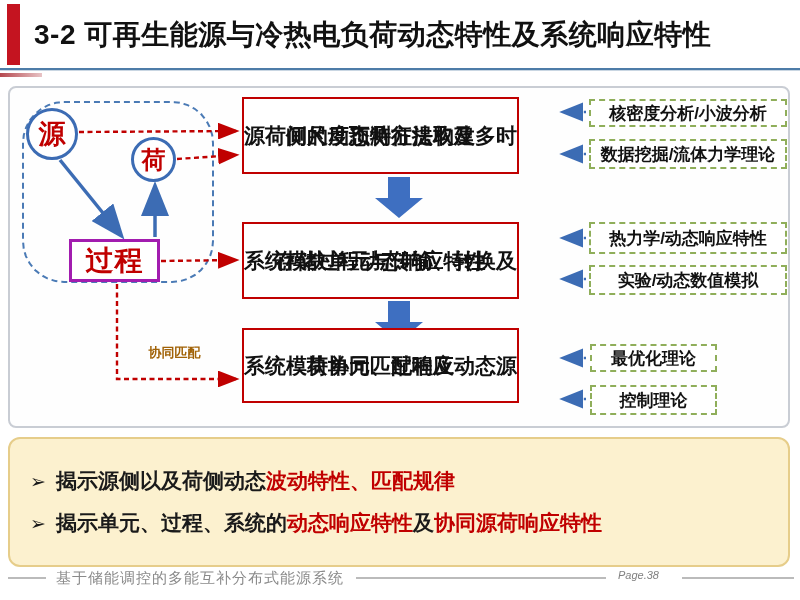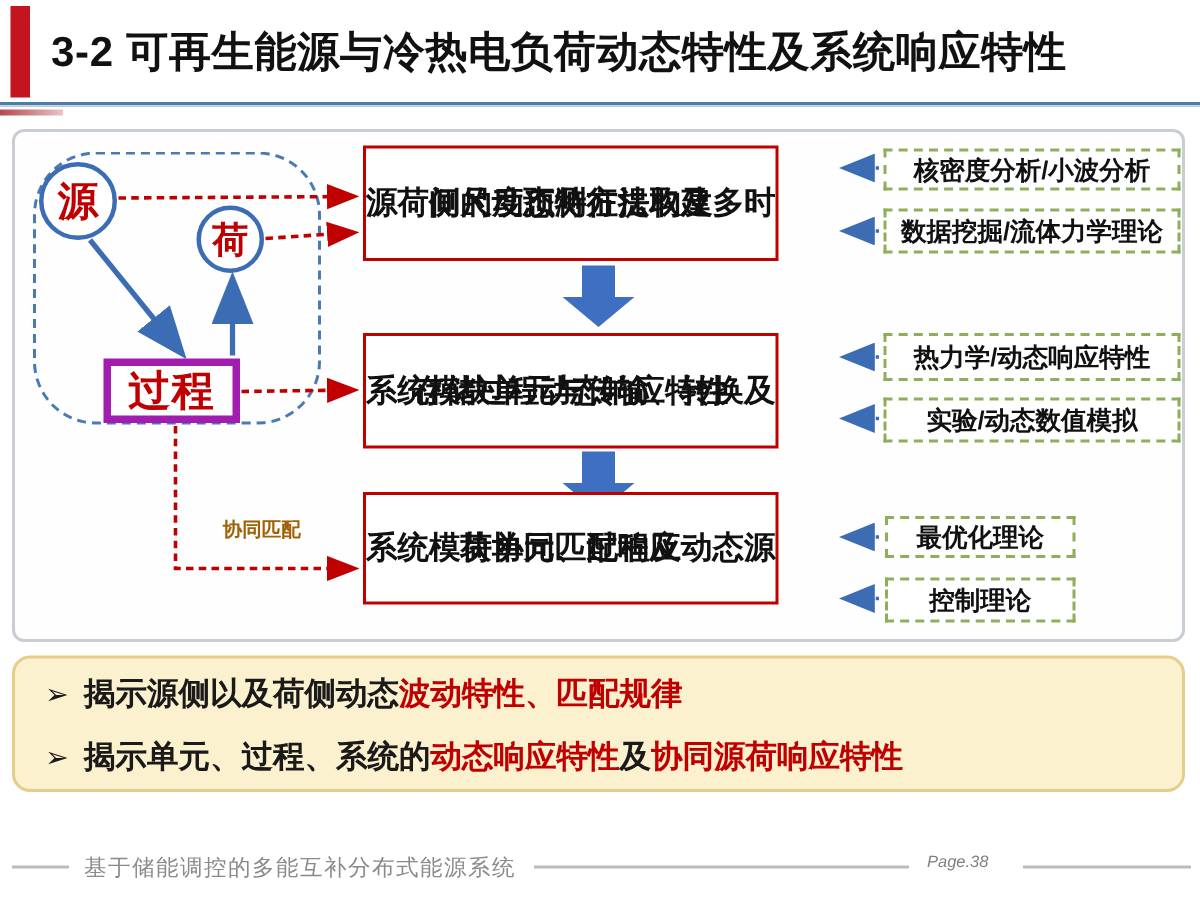--- a/index.html
+++ b/index.html
@@ -21,21 +21,21 @@
     border:2px solid #c9cdd4; border-radius:8px; }
   .panel * { position:absolute; }
   .svg-layer { left:0; top:0; width:778px; height:338px; pointer-events:none; }
 
   .dashed-group { left:12px; top:13px; width:192px; height:182px;
     border:2.5px dashed #4a7ab5; border-radius:42px; }
   .node-circle { border:3px solid #3c6cb4; border-radius:50%; background:#fff;
     color:#c00000; font-weight:bold; display:flex; align-items:center; justify-content:center; }
   .source-circle { left:16px; top:20px; width:52px; height:52px; font-size:27px; }
   .load-circle { left:121px; top:49px; width:45px; height:45px; font-size:24px; }
-  .process-box { left:59px; top:151px; width:91px; height:43px; border:5px solid #a21caf;
+  .process-box { left:59px; top:151px; width:91px; height:43px; border:3px solid #a21caf;
     background:#fff; color:#c00000; font-weight:bold; font-size:28px;
     display:flex; align-items:center; justify-content:center; letter-spacing:1px; }
   .collab-label { left:112px; top:256px; width:105px; text-align:center;
     font-size:13px; font-weight:bold; color:#a16207; }
 
   .step-box { left:232px; width:277px; background:#fff; border:2.5px solid #c00000;
     display:flex; flex-direction:column; align-items:center; justify-content:center;
     font-size:21px; font-weight:bold; color:#111; line-height:33px; text-align:center; }
   .step-1 { top:9px;   height:77px; }
   .step-2 { top:134px; height:77px; }
@@ -44,21 +44,21 @@
   .method-box { background:#fff; border:2px dashed #8fae5a; display:flex; align-items:center;
     justify-content:center; font-size:17px; font-weight:bold; color:#111; white-space:nowrap; }
   .m-1 { left:579px; top:11px;  width:198px; height:28px; }
   .m-2 { left:579px; top:51px;  width:198px; height:30px; }
   .m-3 { left:579px; top:134px; width:198px; height:32px; }
   .m-4 { left:579px; top:177px; width:198px; height:30px; }
   .m-5 { left:580px; top:256px; width:127px; height:28px; }
   .m-6 { left:580px; top:297px; width:127px; height:30px; }
 
   
-  .takeaway-box { position:absolute; left:8px; top:437px; width:782px; height:91px;
+  .takeaway-box { position:absolute; left:8px; top:437px; width:782px; height:130px;
     background:#fcf1cf; border:2.5px solid #e6cd8a; border-radius:12px;
     display:flex; flex-direction:column; justify-content:center; gap:14px; padding:6px 20px; }
   .takeaway-row { font-size:21px; font-weight:bold; color:#1a1a1a; white-space:nowrap; }
   .takeaway-row .bullet { margin-right:10px; font-size:19px; }
   .takeaway-row .red { color:#c00000; }
 
   
   .footer-line { position:absolute; top:577px; border-top:2px solid #bbb; }
   .fl-left  { left:8px;   width:38px; }
   .fl-mid   { left:356px; width:250px; }

